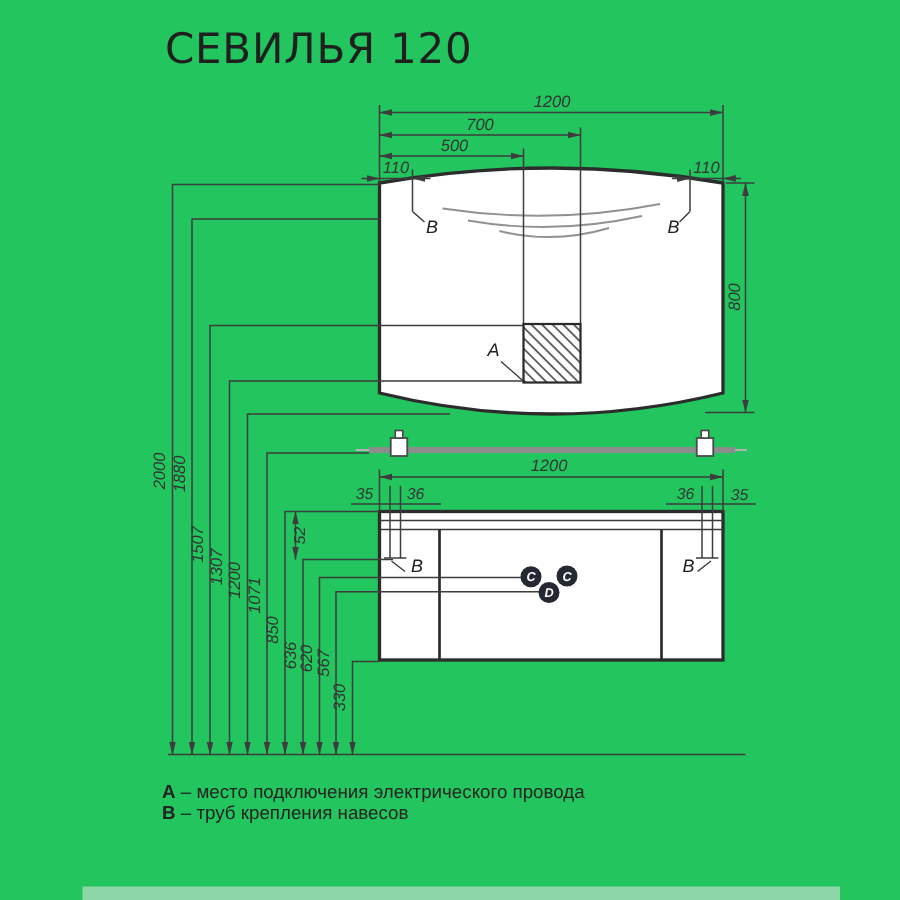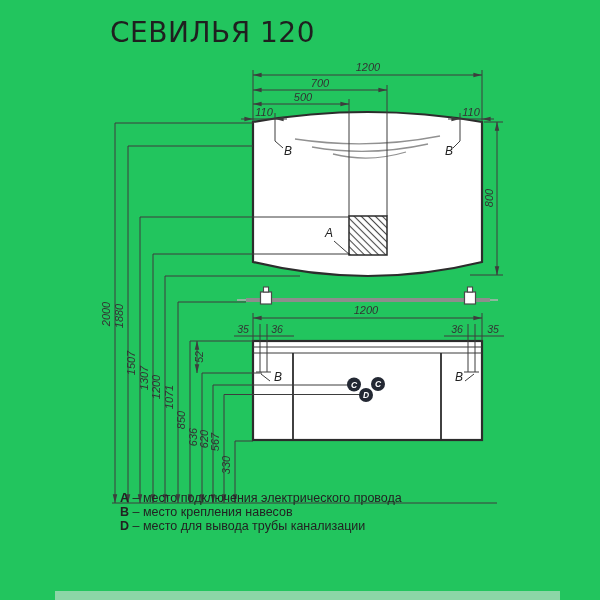--- a/index.html
+++ b/index.html
@@ -9,21 +9,21 @@
   svg{position:absolute;left:0;top:0;}
   .thin{stroke:#3d3d3d;stroke-width:1;fill:none;}
   .outline{stroke:#2c2c2c;stroke-width:2.2;fill:#ffffff;}
   .inner{stroke:#2c2c2c;stroke-width:1.8;fill:none;}
   .panel{stroke:#3a3a3a;stroke-width:1;fill:none;}
   .deco{stroke:#919191;stroke-width:1.3;fill:none;}
   .dim{font:italic 11px "Liberation Sans",sans-serif;fill:#333;}
   .dimS{font:italic 10.5px "Liberation Sans",sans-serif;fill:#333;}
   .ltr{font:italic 12px "Liberation Sans",sans-serif;fill:#222;}
   .cir{font:italic bold 8.5px "Liberation Sans",sans-serif;fill:#fff;}
-  #legend{position:absolute;left:108px;top:491px;font-size:12.5px;color:#222;line-height:14.2px;white-space:nowrap;margin-left:12px;}
+  #legend{position:absolute;left:108px;top:521px;font-size:12.5px;color:#222;line-height:14.2px;white-space:nowrap;}
   #legend .k{font-weight:bold;}
   .band{position:absolute;left:55px;top:591px;width:505px;height:9px;background:#e3e3e3;opacity:.55;}
 </style>
 </head>
 <body>
 
 <div id="stage">
 
   <div id="title">СЕВИЛЬЯ 120</div>
 
@@ -167,18 +167,17 @@
       <text class="dim" transform="translate(185,420) rotate(-90)" text-anchor="middle">850</text>
       <text class="dim" transform="translate(197,437) rotate(-90)" text-anchor="middle">636</text>
       <text class="dim" transform="translate(208,439) rotate(-90)" text-anchor="middle">620</text>
       <text class="dim" transform="translate(219,442) rotate(-90)" text-anchor="middle">567</text>
       <text class="dim" transform="translate(230,465) rotate(-90)" text-anchor="middle">330</text>
     </g>
   </svg>
 
   <div id="legend">
     <div><span class="k">A</span> <span>–</span> <span>место подключения электрического провода</span></div>
-    <div><span class="k">B</span> <span>–</span> <span>место крепления навесов</span></div>
-    <div><span class="k">D</span> <span>–</span> <span>место для вывода трубы канализации</span></div>
+    <div><span class="k">B</span> <span>–</span> <span>труб крепления навесов</span></div>
   </div>
 
   <div class="band"></div>
 </div>
 
 </body></html>

